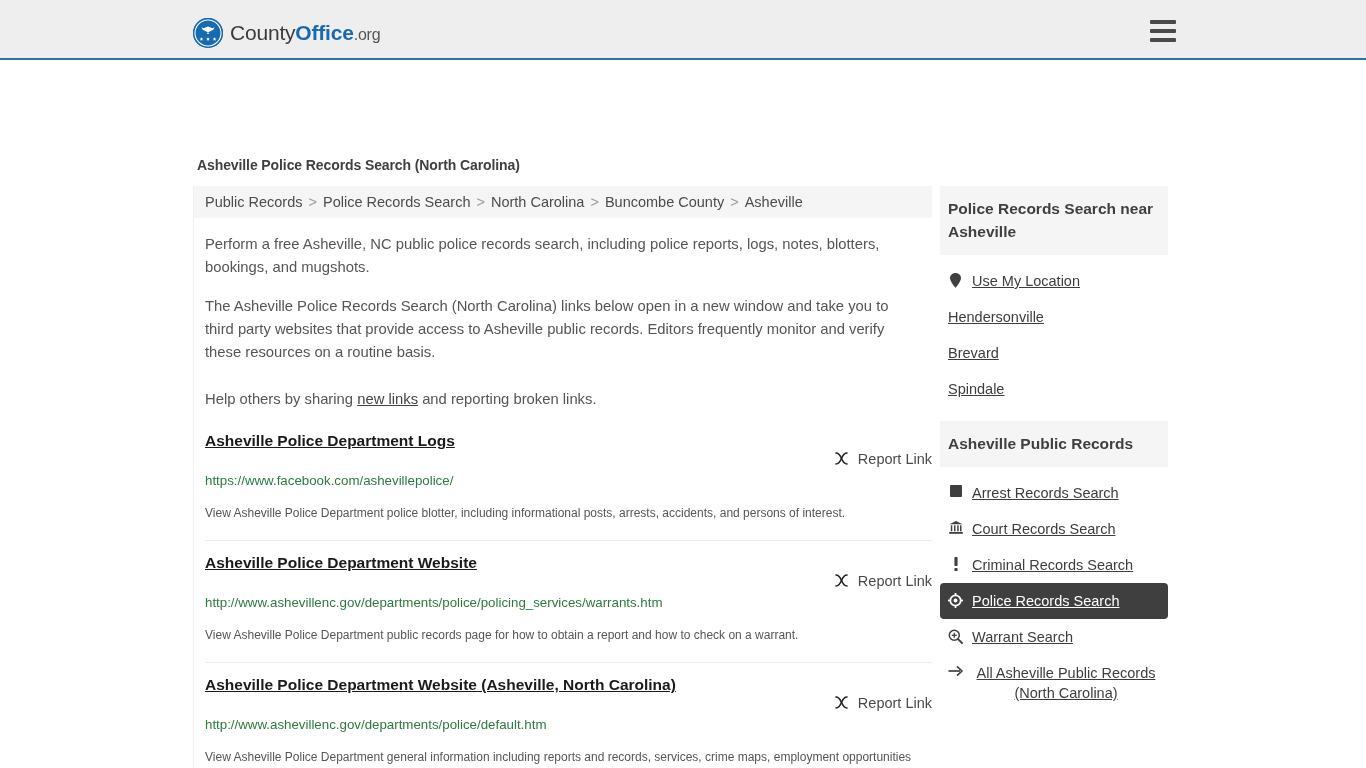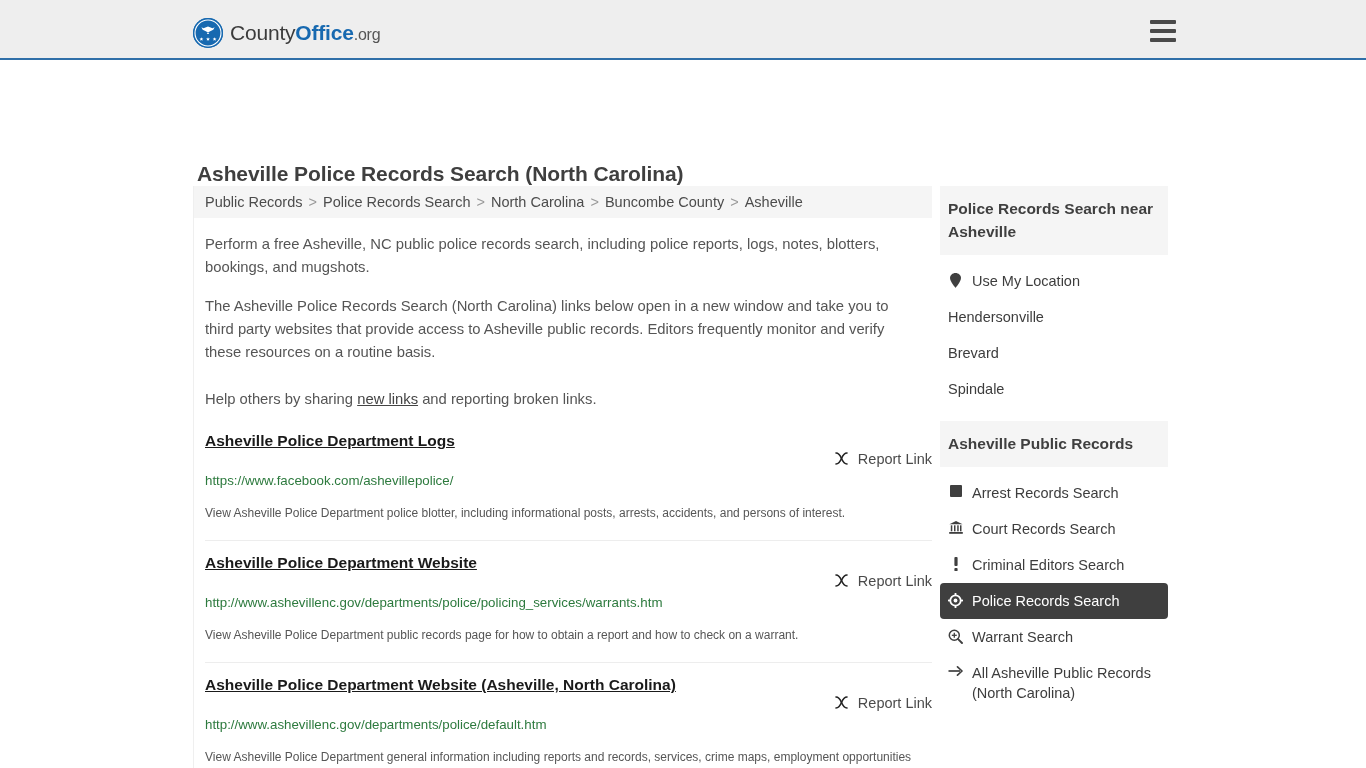--- a/index.html
+++ b/index.html
@@ -71,21 +71,21 @@
 
   
   .page {
     position: relative;
     width: 1366px;
     padding: 0;
   }
   .page-title {
     position: absolute;
     left: 197px; top: 88px;
-    font-size: 21px; font-weight: bold; color: #3f3f3f;
+    font-size: 14px; font-weight: bold; color: #3f3f3f;
     letter-spacing: -0.1px;
   }
 
   .content-col {
     position: absolute;
     left: 193px; top: 126px;
     width: 738px;
     border-left: 1px solid #efefef;
     padding-left: 11px;
   }
@@ -162,21 +162,21 @@
   }
   .side-list { padding: 8px 0 0 0; }
   .side-item {
     display: flex; align-items: flex-start; gap: 9px;
     padding: 8px 8px 8px 8px;
     font-size: 14.5px;
     line-height: 20px;
     cursor: pointer;
   }
   .side-item .s-label {
-    color: #3d3d3d; 
+    color: #3d3d3d; text-decoration: underline; text-align: center;
   }
   .side-item.plain { padding-left: 8px; }
   .side-item.active {
     background: #3f3f3f;
     border-radius: 4px;
   }
   .side-item.active .s-label { color: #ffffff; }
   .side-ico {
     width: 15px; flex: 0 0 15px;
     display: flex; align-items: center; justify-content: center;
@@ -344,21 +344,21 @@
           <span class="s-label">Court Records Search</span>
         </div>
 
         <div class="side-item">
           <span class="side-ico">
             <svg width="6" height="14" viewBox="0 0 6 14">
               <rect x="1.4" y="0" width="3.2" height="9" rx="1" fill="#3f3f3f"></rect>
               <rect x="1.4" y="11" width="3.2" height="3.2" rx="1" fill="#3f3f3f"></rect>
             </svg>
           </span>
-          <span class="s-label">Criminal Editors Search</span>
+          <span class="s-label">Criminal Records Search</span>
         </div>
 
         <div class="side-item active">
           <span class="side-ico">
             <svg width="15" height="15" viewBox="0 0 15 15">
               <circle cx="7.5" cy="7.5" r="5.2" fill="none" stroke="#ffffff" stroke-width="1.8"></circle>
               <circle cx="7.5" cy="7.5" r="1.9" fill="#ffffff"></circle>
               <line x1="7.5" y1="0" x2="7.5" y2="3" stroke="#ffffff" stroke-width="1.8"></line>
               <line x1="7.5" y1="12" x2="7.5" y2="15" stroke="#ffffff" stroke-width="1.8"></line>
               <line x1="0" y1="7.5" x2="3" y2="7.5" stroke="#ffffff" stroke-width="1.8"></line>

